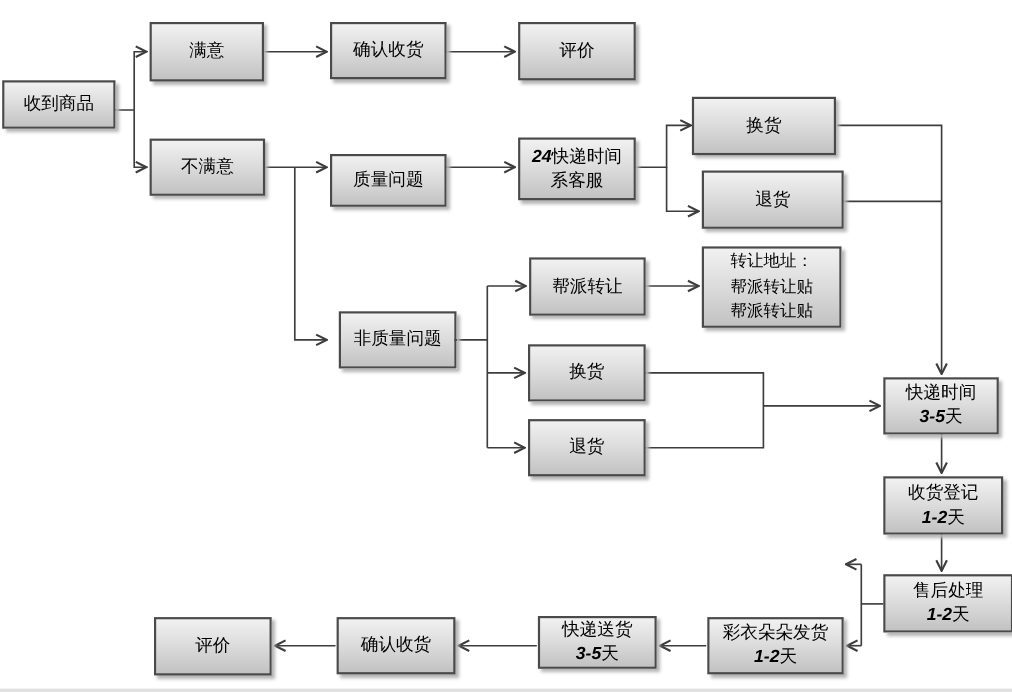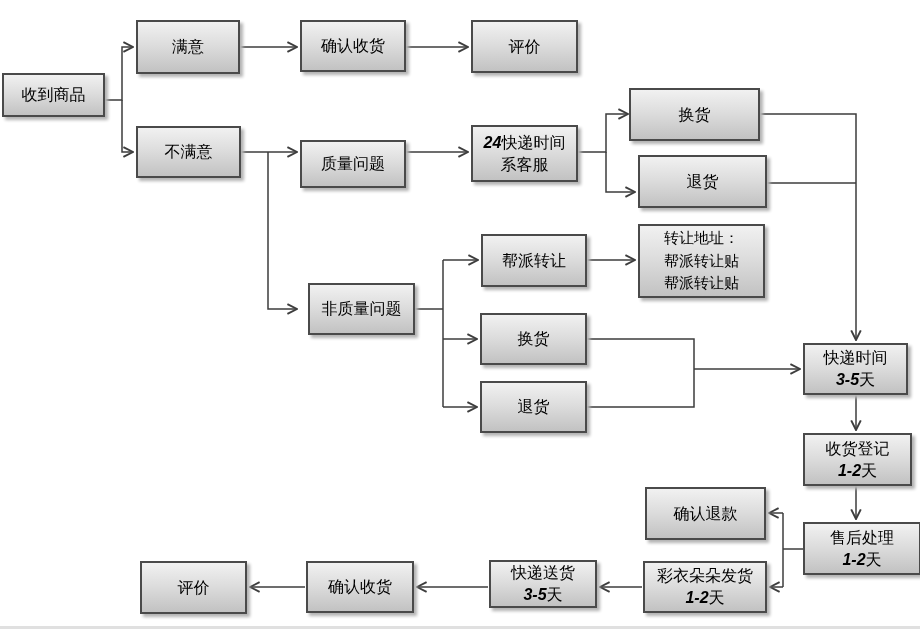--- a/index.html
+++ b/index.html
@@ -144,23 +144,20 @@
   <div class="node" style="left:803px;top:433px;width:109px;height:53px">
     <div class="ln"><span>收货登记</span></div>
     <div class="ln"><b>1-2</b><span>天</span></div>
   </div>
 
   <div class="node" style="left:803px;top:522px;width:118px;height:53px">
     <div class="ln"><span>售后处理</span></div>
     <div class="ln"><b>1-2</b><span>天</span></div>
   </div>
 
-  <div class="node" style="left:645px;top:487px;width:121px;height:53px">
-    <div class="ln"><span>确认退款</span></div>
-  </div>
 
   <div class="node" style="left:643px;top:561px;width:124px;height:52px">
     <div class="ln"><span>彩衣朵朵发货</span></div>
     <div class="ln"><b>1-2</b><span>天</span></div>
   </div>
 
   <div class="node" style="left:489px;top:560px;width:108px;height:48px">
     <div class="ln"><span>快递送货</span></div>
     <div class="ln"><b>3-5</b><span>天</span></div>
   </div>

